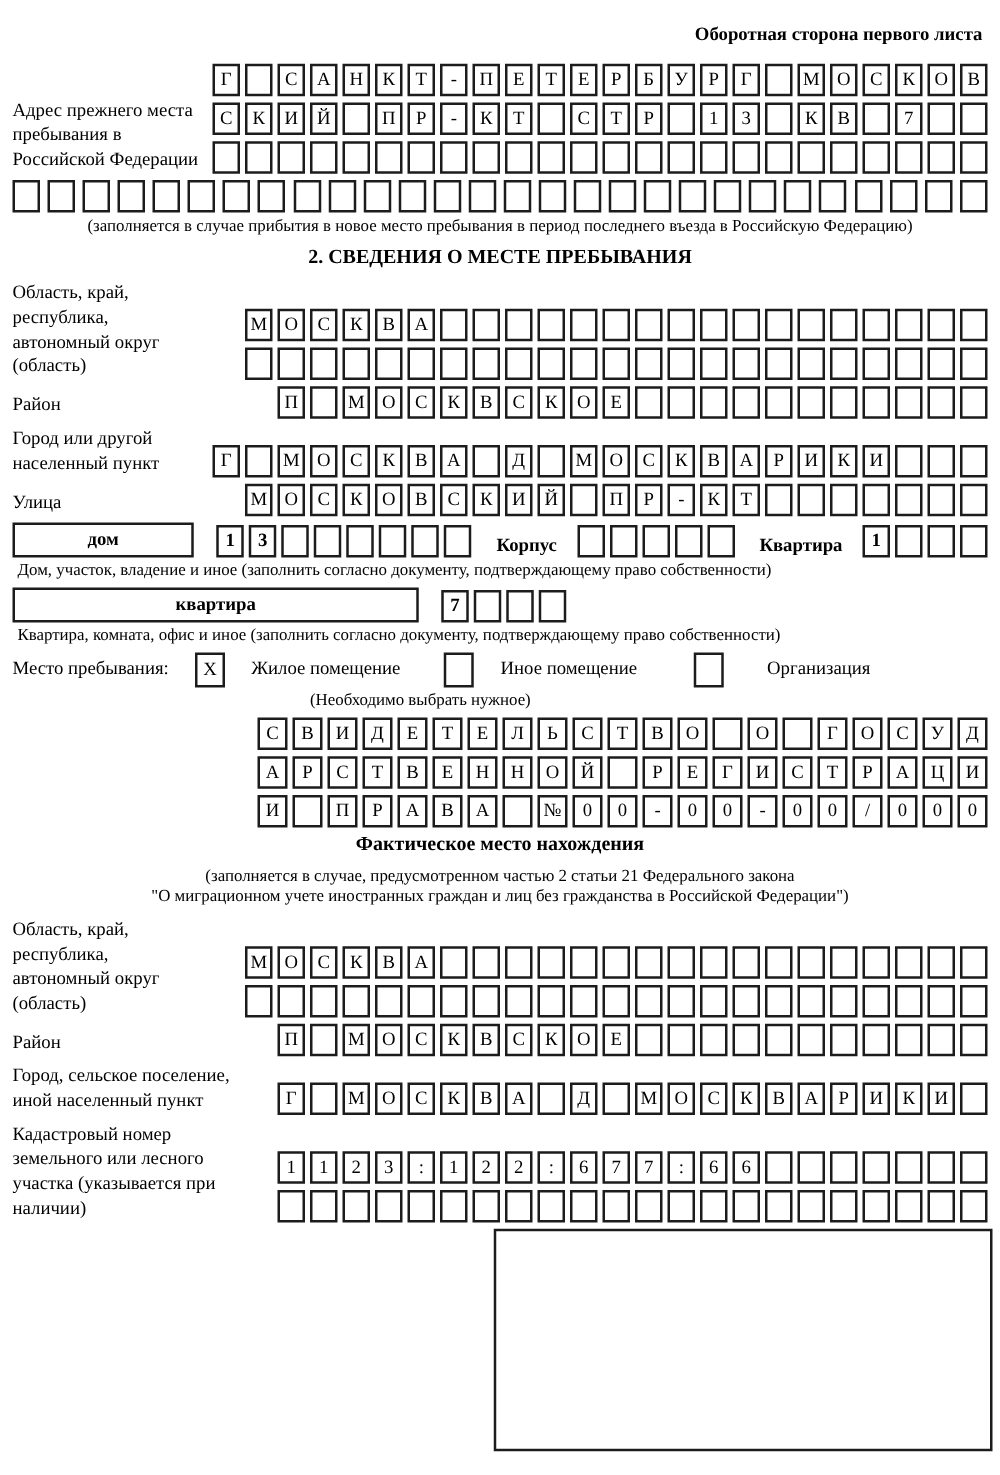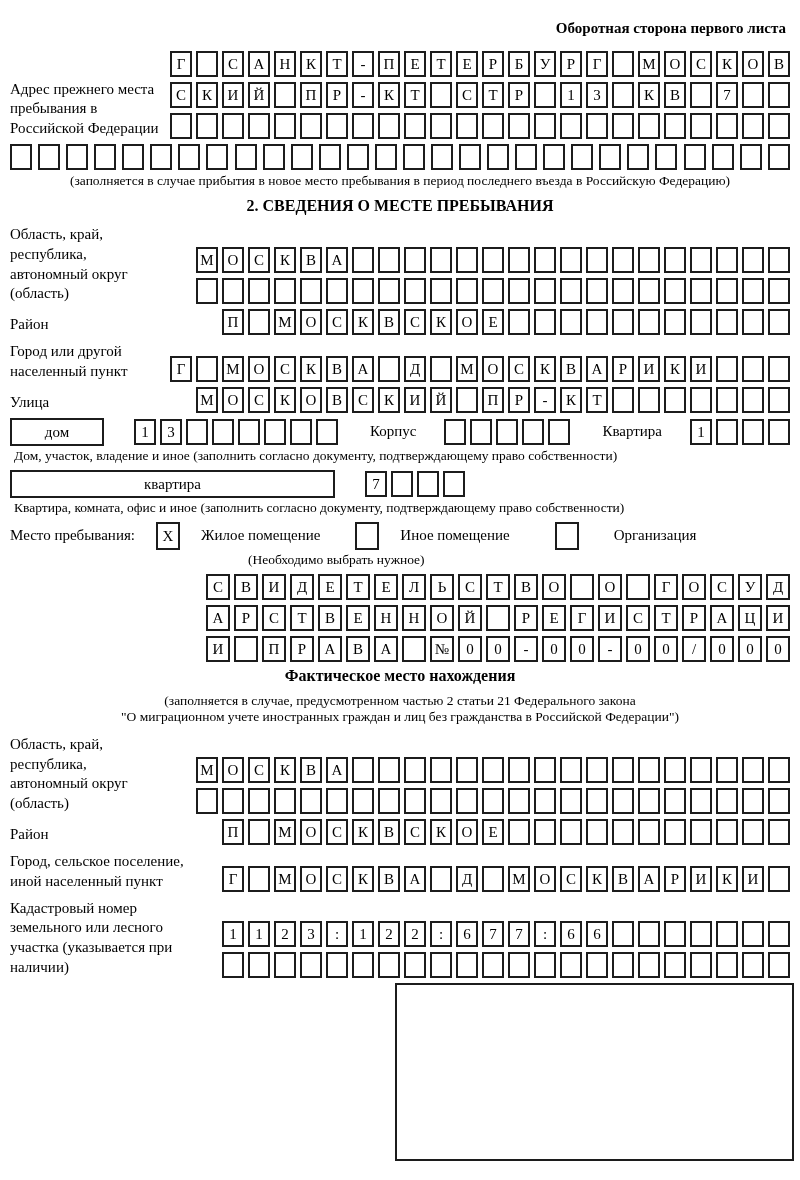--- a/index.html
+++ b/index.html
@@ -19,21 +19,21 @@
   .cell {
     flex:0 0 auto; width:22px; height:26px;
     border:2px solid #1c1c1c; background:#fff;
     text-align:center; line-height:22px; font-size:15px; font-family:inherit;
   }
   .cells.big .cell { width:24px; }
   .caption { text-align:center; font-size:13.5px; margin:2px 0 6px 0; }
   .caption.left { text-align:left; margin-left:4px; }
   .sec-title { text-align:center; font-weight:bold; font-size:16px; margin:8px 0 8px 0; }
 
-  .house-row { display:flex; align-items:center; gap:20px; margin:2px 0 2px 0; }
+  .house-row { display:flex; align-items:flex-end; gap:8px; margin:2px 0 2px 0;font-weight:bold; }
   .widebox { border:2px solid #1c1c1c; height:28px; text-align:center; line-height:24px; font-size:15px; }
   .widebox.house { width:330px; margin-right:10px; }
   .widebox.apt { width:325px; margin-right:10px; }
   .inline-lbl { padding:0 8px 0 12px; white-space:nowrap; }
 
   .check-row { display:flex; align-items:center; margin:6px 0 2px 0;gap:11px; }
   .checkbox { width:24px; height:28px; border:2px solid #1c1c1c; text-align:center; line-height:24px; font-size:15px; margin:0 10px 0 10px; }
   .check-label { white-space:nowrap; }
   .choose-cap { font-size:13.5px; margin:2px 0 6px 238px; }
 

